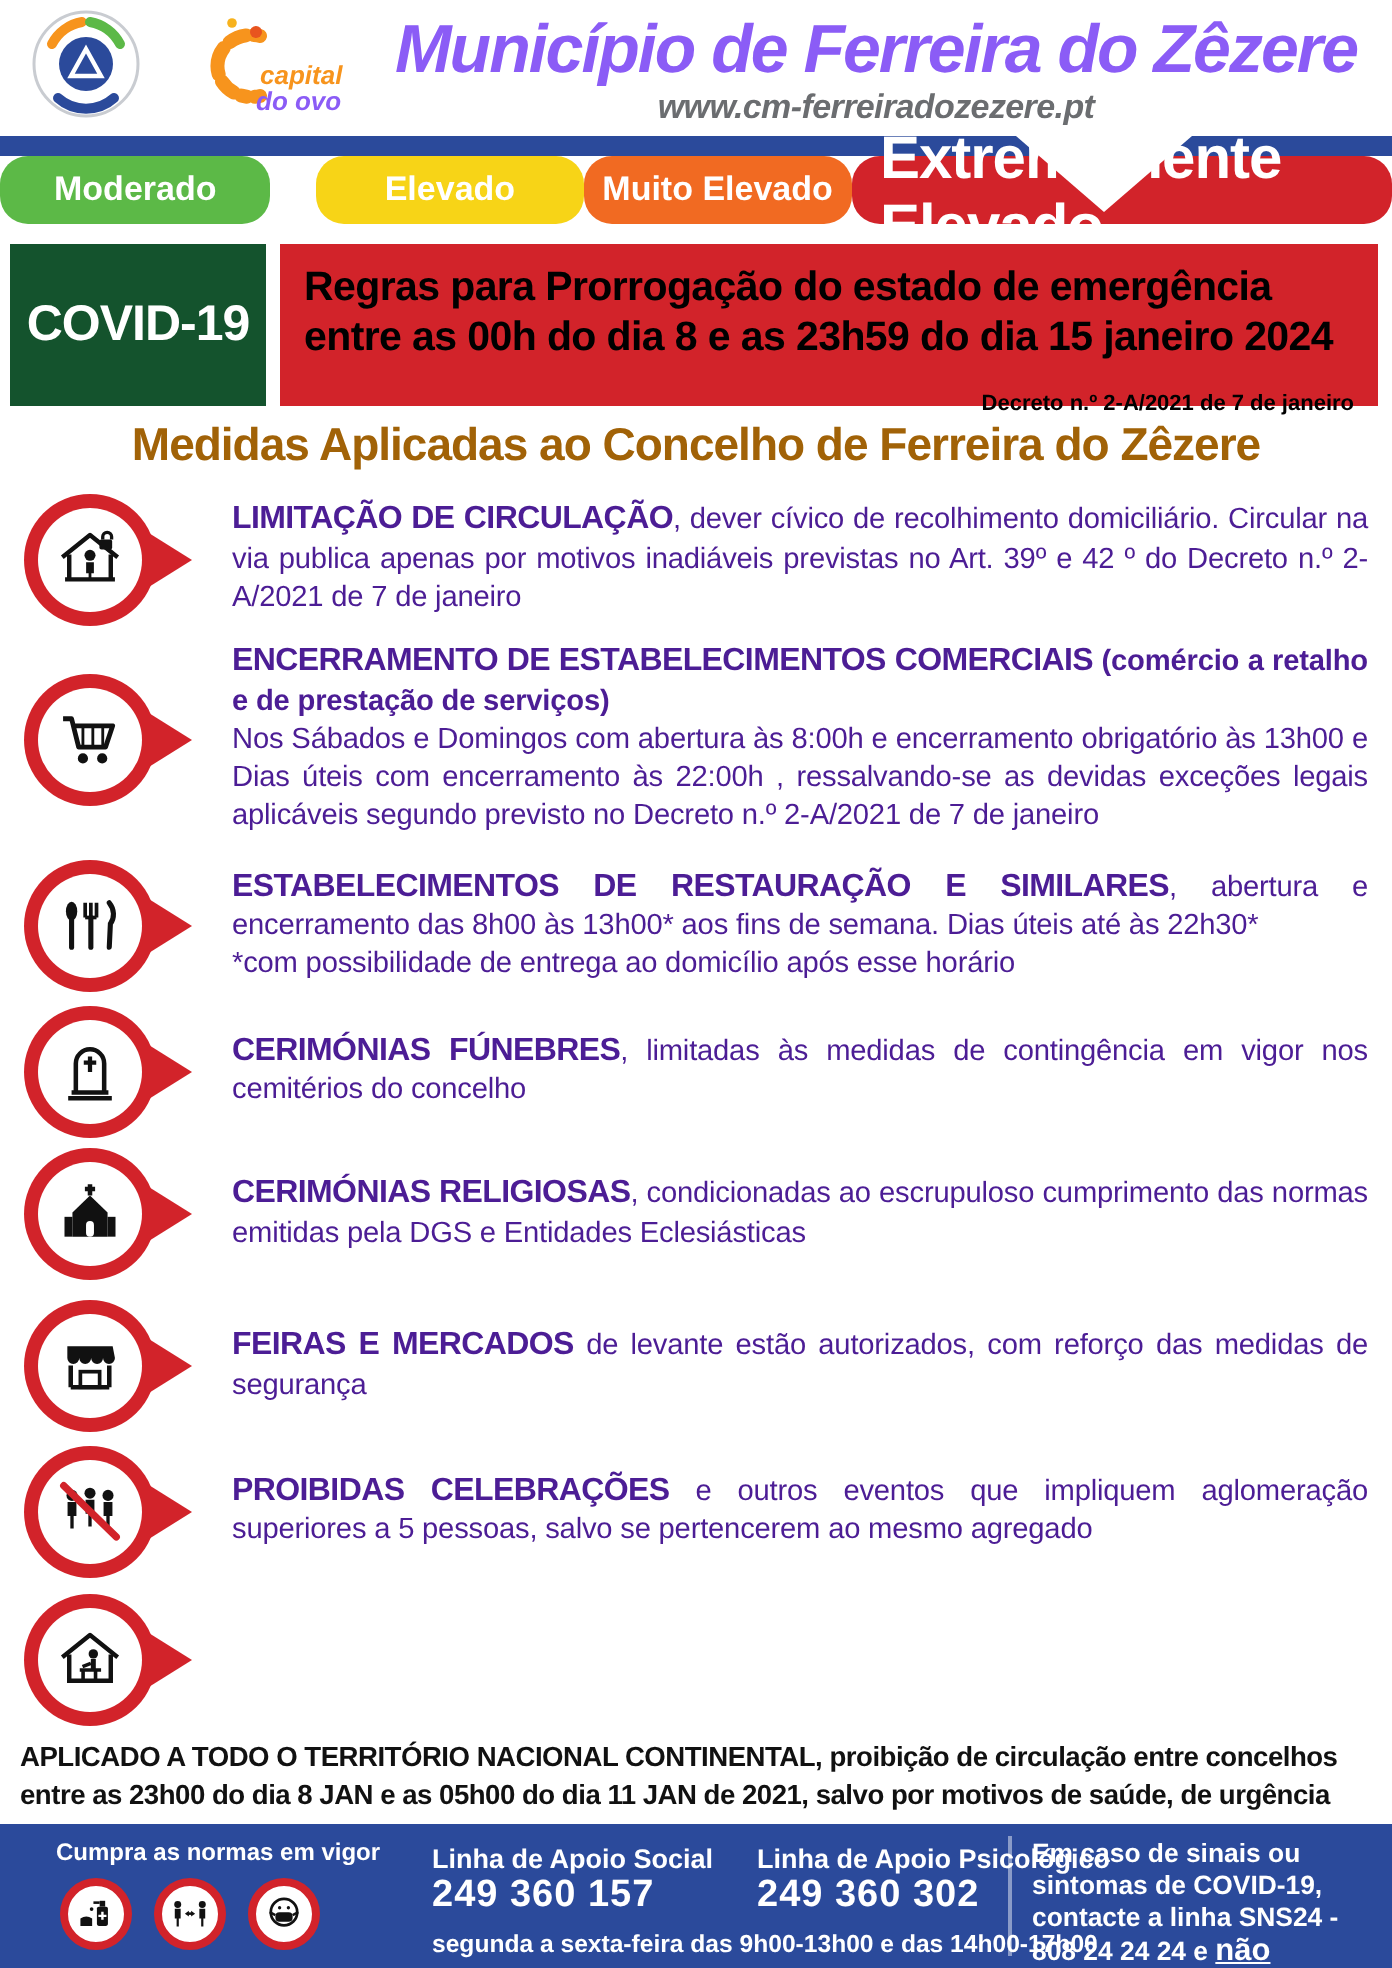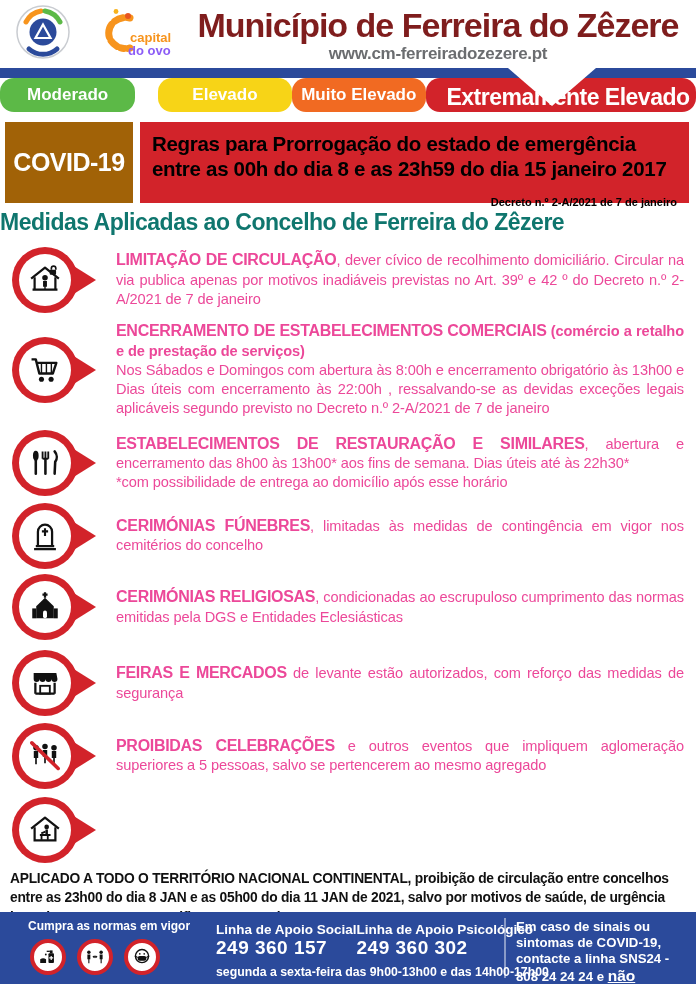--- a/index.html
+++ b/index.html
@@ -2,73 +2,73 @@
 <html><head>
 <meta charset="utf-8">
 <style>
   html,body{margin:0;padding:0;}
   body{
     width:696px;height:984px;position:relative;overflow:hidden;
     background:#ffffff;font-family:"Liberation Sans",sans-serif;
     -webkit-font-smoothing:antialiased;
   }
   
-  .header{position:absolute;top:0;left:0;width:696px;height:68px;background:#fff;}
+  .header{position:absolute;top:0;left:0;width:696px;height:68px;background:#fff;font-style:italic;}
   .logo-cp{position:absolute;left:16px;top:5px;}
   .logo-ovo{position:absolute;left:92px;top:8px;width:92px;height:56px;}
   .logo-ovo .cap1{position:absolute;left:38px;top:22px;font-size:13px;font-weight:bold;color:#f7941d;}
   .logo-ovo .cap2{position:absolute;left:36px;top:35px;font-size:13px;font-weight:bold;color:#8b5cf6;}
   .muni-title{position:absolute;left:188px;top:6px;width:500px;font-size:34px;font-weight:bold;
-    color:#7f1d1d;letter-spacing:-1px;text-align:center;}
+    color:#8b5cf6;letter-spacing:-1px;text-align:center;}
   .muni-site{position:absolute;left:188px;top:44px;width:500px;text-align:center;
     font-size:17px;font-weight:bold;color:#6b6d70;letter-spacing:-0.3px;}
   
   .blue-bar{position:absolute;top:68px;left:0;width:696px;height:10px;background:#2b4a9b;}
   .scale{position:absolute;top:78px;left:0;width:696px;height:34px;display:flex;}
   .seg{display:flex;align-items:center;justify-content:center;color:#fff;font-weight:bold;border-radius:14px;}
   .seg1{width:140px;background:#5cb947;font-size:17px;}
   .seg2{width:138px;background:#f7d417;font-size:17px;margin-left:23px;}
   .seg3{width:139px;background:#f16a22;font-size:17px;}
-  .seg4{width:279px;background:#d2232a;font-size:23px;letter-spacing:-0.5px;padding-top:4px;padding-left:14px;box-sizing:border-box;}
+  .seg4{width:279px;background:#d2232a;font-size:30px;letter-spacing:-0.5px;padding-top:4px;padding-left:14px;box-sizing:border-box;}
   .down-arrow{position:absolute;top:68px;left:508px;width:0;height:0;z-index:5;
     border-left:44px solid transparent;border-right:44px solid transparent;border-top:38px solid #ffffff;}
   
-  .banner-tag{position:absolute;left:5px;top:122px;width:128px;height:81px;background:#a16207;
+  .banner-tag{position:absolute;left:5px;top:122px;width:128px;height:81px;background:#14532d;
     display:flex;align-items:center;justify-content:center;color:#fff;font-size:25px;font-weight:bold;letter-spacing:-0.5px;}
   .banner-main{position:absolute;left:140px;top:122px;width:549px;height:81px;background:#d2232a;
     box-sizing:border-box;padding:9px 12px 4px 12px;color:#000000;}
   .banner-main .l1,.banner-main .l2{font-size:20.5px;font-weight:bold;letter-spacing:-0.3px;line-height:1.22;}
   .banner-main .decree{font-size:11px;font-weight:bold;text-align:right;margin-top:15px;}
-  .section-title{position:absolute;left:0;top:209px;width:696px;
-    font-size:23px;font-weight:bold;color:#0f766e;letter-spacing:-0.5px;}
+  .section-title{position:absolute;left:0;top:209px;width:696px;text-align:center;
+    font-size:23px;font-weight:bold;color:#a16207;letter-spacing:-0.5px;}
   
   .measures{position:absolute;top:243px;left:0;width:696px;}
   .m-row{display:flex;align-items:center;padding-left:12px;box-sizing:border-box;}
   .h73{height:73px}.h107{height:107px}.h80{height:80px}.h65{height:65px}
   .h78{height:78px}.h74{height:74px}.h71{height:71px}.h77{height:77px}
   .badge{flex:0 0 98px;position:relative;height:66px;}
   .badge-circle{position:absolute;left:0;top:0;width:66px;height:66px;border-radius:50%;background:#d2232a;}
   .badge-circle::after{content:"";position:absolute;right:-18px;top:50%;transform:translateY(-50%);
     border-top:15px solid transparent;border-bottom:15px solid transparent;border-left:24px solid #d2232a;}
   .badge-inner{position:absolute;left:7px;top:7px;width:52px;height:52px;border-radius:50%;background:#fff;
     display:flex;align-items:center;justify-content:center;z-index:2;}
-  .m-text{flex:1;margin-left:6px;margin-right:12px;font-size:14.6px;color:#ec4899;
+  .m-text{flex:1;margin-left:6px;margin-right:12px;font-size:14.6px;color:#4c1d95;
     line-height:1.3;text-align:justify;letter-spacing:-0.1px;}
   .m-title{font-weight:bold;font-size:16px;letter-spacing:-0.3px;}
   .m-sub{font-weight:bold;}
   
   .nat-note{position:absolute;left:10px;top:869px;width:678px;font-size:13.8px;font-weight:bold;
     color:#111;line-height:1.4;letter-spacing:-0.25px;}
   
   .footer{position:absolute;left:0;top:912px;width:696px;height:72px;background:#2b4a9b;color:#fff;}
   .motto{position:absolute;left:28px;top:7px;font-size:12px;font-weight:bold;}
   .f-icons{position:absolute;left:30px;top:27px;display:flex;gap:11px;}
   .f-icon{width:36px;height:36px;border-radius:50%;background:#fff;border:4px solid #d2232a;
     box-sizing:border-box;display:flex;align-items:center;justify-content:center;}
-  .phones{position:absolute;left:216px;top:10px;display:flex;}
+  .phones{position:absolute;left:216px;top:10px;display:flex;gap:22px;}
   .phone .lbl{font-size:13.5px;font-weight:bold;}
   .phone .num{font-size:19px;font-weight:bold;letter-spacing:0.5px;}
   .schedule{position:absolute;left:216px;top:53px;font-size:12.3px;font-weight:bold;}
   .f-div{position:absolute;left:504px;top:6px;height:60px;border-left:2px solid rgba(255,255,255,0.45);}
   .sns{position:absolute;left:516px;top:7px;width:172px;font-size:13.2px;font-weight:bold;line-height:1.22;}
   .sns .emph{font-size:15.5px;text-decoration:underline;font-weight:bold;}
 </style>
 </head>
 <body>
 
@@ -101,21 +101,21 @@
   <div class="seg seg1">Moderado</div>
   <div class="seg seg2">Elevado</div>
   <div class="seg seg3">Muito Elevado</div>
   <div class="seg seg4">Extremamente Elevado</div>
 </div>
 <div class="down-arrow"></div>
 
 <div class="banner-tag">COVID-19</div>
 <div class="banner-main">
   <div class="l1">Regras para Prorrogação do estado de emergência</div>
-  <div class="l2">entre as 00h do dia 8 e as 23h59 do dia 15 janeiro 2017</div>
+  <div class="l2">entre as 00h do dia 8 e as 23h59 do dia 15 janeiro 2024</div>
   <div class="decree">Decreto n.º 2-A/2021 de 7 de janeiro</div>
 </div>
 
 <div class="section-title">Medidas Aplicadas ao Concelho de Ferreira do Zêzere</div>
 
 <div class="measures">
 
   <div class="m-row h73">
     <div class="badge">
       <div class="badge-circle"></div>

